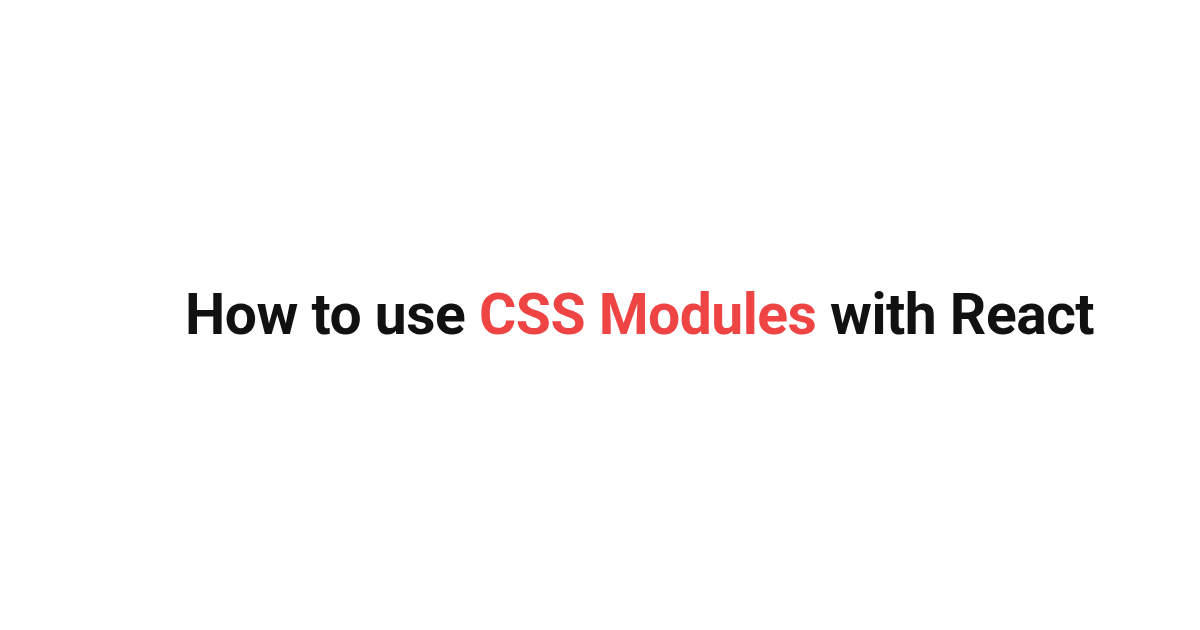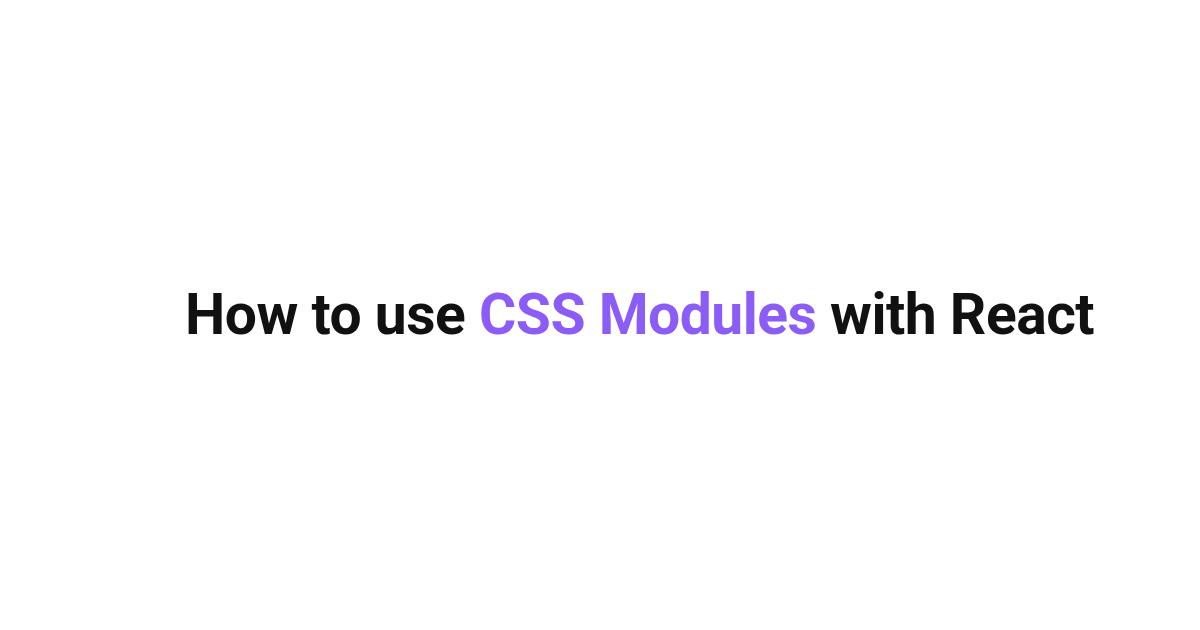--- a/index.html
+++ b/index.html
@@ -18,19 +18,19 @@
       padding-right: 100px;
     }
     .title {
       font-size: 57px;
       font-weight: 700;
       line-height: 1.3;
       color: #111111;
       letter-spacing: -0.5px;
     }
     .highlight {
-      color: #8b5cf6;
+      color: #ef4444;
     }
   </style>
 </head>
 <body>
 
 <h1 class="title"><span>How to use </span><span class="highlight">CSS Modules</span><span> with React</span></h1>
 
 </body></html>

